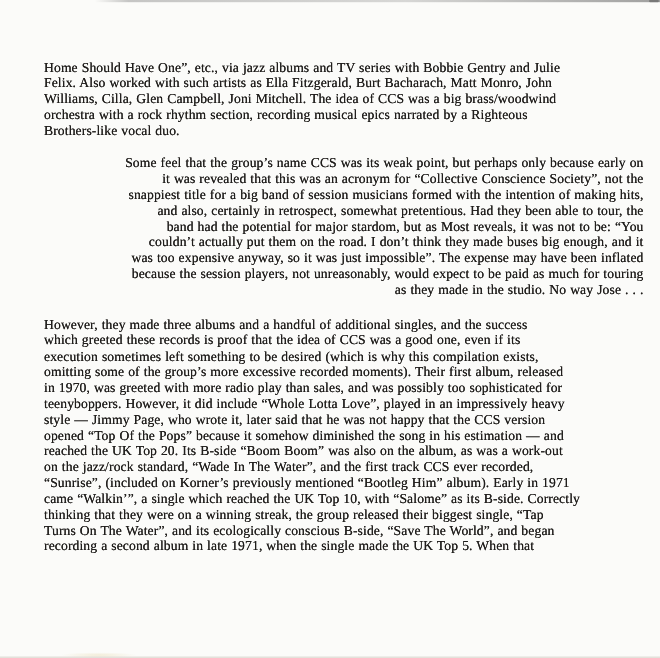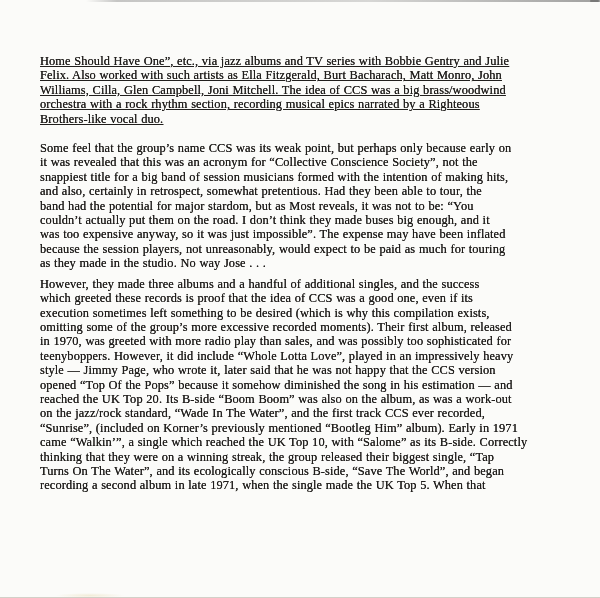--- a/index.html
+++ b/index.html
@@ -62,22 +62,22 @@
     font-size: 12.4px;
     line-height: 14.4px;
     letter-spacing: 0.1px;
     word-spacing: 0.4px;
   }
   .para {
     margin: 0;
     white-space: pre;          
     text-shadow: 0 0 0.35px currentColor;  
   }
-  .para:nth-of-type(1) { margin-bottom: 15px; text-decoration: underline; }
-  .para:nth-of-type(2) { margin-bottom: 6px; }
+  .para:nth-of-type(1) { margin-bottom: 15px; }
+  .para:nth-of-type(2) { margin-bottom: 17px; text-align: right; }
 </style>
 </head>
 <body>
 
 <div class="page">
 
   <div class="edge-top"></div>
   <div class="speck-top-right"></div>
 
   <div class="text-block">

